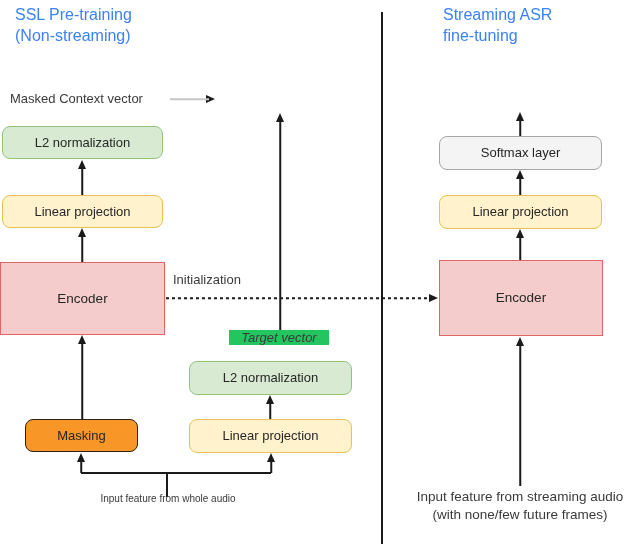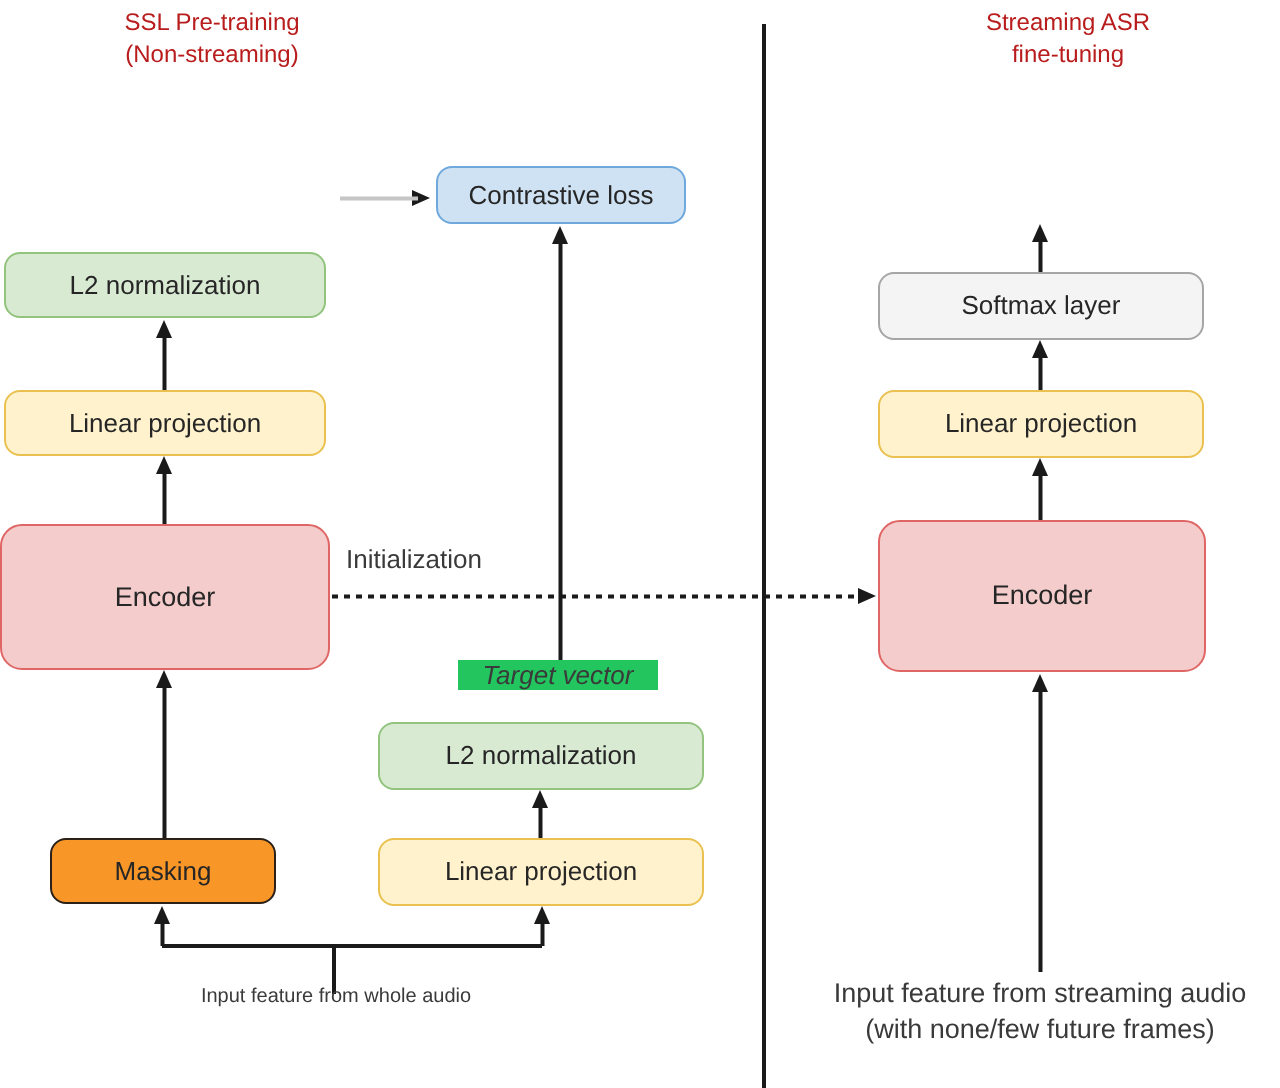--- a/index.html
+++ b/index.html
@@ -2,36 +2,36 @@
 <html style="--blue-fill: #cfe2f3; --blue-border: #6fa8dc; --green-fill: #d9ead3; --green-border: #93c47d; --yellow-fill: #fff2cc; --yellow-border: #eac150; --pink-fill: #f4cccc; --pink-border: #e06666; --orange-fill: #f89728; --orange-border: #2b2119; --gray-fill: #f4f4f4; --gray-border: #a6a6a6; --line: #1a1a1a;"><head>
 <meta charset="utf-8">
 <style>
   html,body { margin:0; padding:0; background:#fff; }
   #canvas {
     position:relative; width:640px; height:544px; background:#ffffff;
     font-family:"Liberation Sans", sans-serif; overflow:hidden;
     color:#2b2b2b;
   }
   .panel-title {
-    position:absolute; font-size:12px; line-height:1.33; color:#b91c1c;
-    text-align:center; white-space:pre-line;
+    position:absolute; font-size:16px; line-height:1.33; color:#3b82f6;
+    white-space:pre-line;
   }
   .lbl {
     position:absolute; font-size:13px; color:#3a3a3a; white-space:nowrap;
   }
   .lbl.center { text-align:center; white-space:pre-line; }
   .node {
     position:absolute; display:flex; align-items:center; justify-content:center;
     font-size:13px; line-height:1.18; text-align:center; white-space:pre-line;
     border-radius:8px; border:1.4px solid #888; box-sizing:border-box; color:#262626;
   }
   .node.blue   { background:var(--blue-fill,#cfe2f3);  border-color:var(--blue-border,#6fa8dc); }
   .node.green  { background:var(--green-fill,#d9ead3); border-color:var(--green-border,#93c47d); }
   .node.yellow { background:var(--yellow-fill,#fff2cc);border-color:var(--yellow-border,#eac150); }
-  .node.pink   { background:var(--pink-fill,#f4cccc);  border-color:var(--pink-border,#e06666); border-radius:11px; }
+  .node.pink   { background:var(--pink-fill,#f4cccc);  border-color:var(--pink-border,#e06666); border-radius:0; }
   .node.orange { background:var(--orange-fill,#f89728);border-color:var(--orange-border,#262626); border-width:1.6px;text-align:right; }
   .node.gray   { background:var(--gray-fill,#f4f4f4);  border-color:var(--gray-border,#a6a6a6); }
 
   .arrow-up { position:absolute; width:10px; }
   .arrow-up::before {
     content:""; position:absolute; top:0; left:50%; transform:translateX(-50%);
     border-left:4.5px solid transparent; border-right:4.5px solid transparent;
     border-bottom:9px solid var(--line,#1a1a1a);
   }
   .arrow-up::after {
@@ -58,24 +58,24 @@
 </head>
 <body>
 
 <div id="canvas">
 
   <div class="vline" style="left:381px; top:12px; height:532px;"></div>
 
   <div class="panel-title" style="left:15px; top:4px; width:182px;">SSL Pre-training
 (Non-streaming)</div>
 
+  <div class="lbl" style="left:10px; top:91px;">Masked Context vector</div>
 
   <div class="arrow-right shaft-gray" style="left:170px; top:94px; width:45px;"></div>
 
-  <div class="node blue" style="left:218px; top:83px; width:125px; height:29px;">Contrastive loss</div>
 
   <div class="node green" style="left:2px; top:126px; width:161px; height:33px;">L2 normalization</div>
 
   <div class="arrow-up" style="left:77px; top:160px; height:35px;"></div>
 
   <div class="node yellow" style="left:2px; top:195px; width:161px; height:33px;">Linear projection</div>
 
   <div class="arrow-up" style="left:77px; top:228px; height:34px;"></div>
 
   <div class="node pink" style="left:0px; top:262px; width:165px; height:73px; font-size:13.5px;">Encoder</div>

